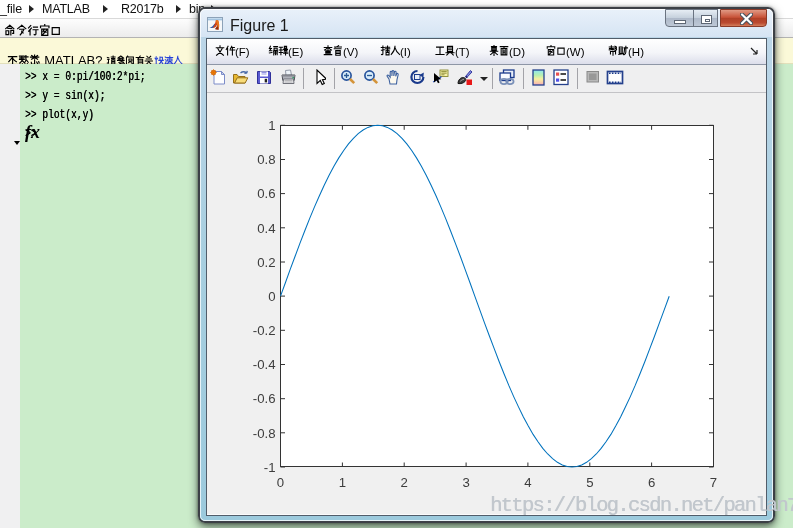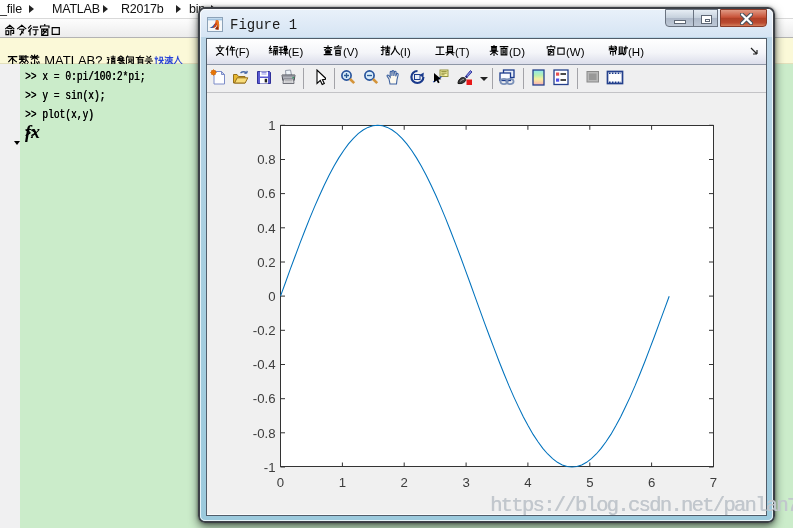--- a/index.html
+++ b/index.html
@@ -12,21 +12,21 @@
 #link{border-bottom:1px solid #2440d8;}
 #link svg path{stroke:#2440d8;}
 #gutter{left:0;top:64px;width:20px;height:464px;background:#f0f0f1;}
 #green{left:20px;top:64px;width:773px;height:464px;background:#cbecca;}
 .code{position:absolute;font-family:"Liberation Mono",monospace;font-weight:normal;font-size:12.5px;transform:scaleX(.765);transform-origin:0 0;text-shadow:0.4px 0 0 #000;color:#000;white-space:pre;}
 #fx{left:1px;top:122px;font-family:"Liberation Serif",serif;font-style:italic;font-weight:bold;font-size:18px;color:#000;padding-left:24px;}
 #fxtri{left:14px;top:141px;width:0;height:0;border-top:4px solid #000;border-left:3.5px solid transparent;border-right:3.5px solid transparent;}
 #win{left:198px;top:7px;width:577px;height:516px;border-radius:7px;background:linear-gradient(180deg,#e9f1fa 0%,#d4e3f3 6%,#c7daee 10%,#bfd5eb 100%);box-shadow:0 4px 10px rgba(25,32,28,.65),0 0 3px rgba(0,0,0,.5);border:2px solid #3c4046;box-sizing:border-box;}
 .inhl{position:absolute;left:0;top:0;right:0;bottom:0;border-radius:5px;border:1px solid rgba(255,255,255,.75);pointer-events:none;z-index:5;}
 #frameblue{left:0px;top:28px;right:0px;bottom:0px;border-radius:0 0 5px 5px;background:linear-gradient(180deg,#bcd6e8 0%,#a8cfe0 45%,#9ccadd 100%);}
-#ttl{left:30px;top:8px;font-size:14px;color:#1a1a1a;font-family:Liberation Mono, monospace;}
+#ttl{left:30px;top:8px;font-size:16px;color:#1a1a1a;}
 #caps{left:465px;top:0px;height:18px;z-index:6;}
 .cap{position:absolute;top:0;height:18px;border:1px solid #6a7380;box-sizing:border-box;}
 #bmin{left:0;width:29px;border-radius:0 0 0 4px;background:linear-gradient(#e6edf4 0%,#c6d1dd 48%,#aeb9c9 52%,#bec8d6 100%);}
 #bmax{left:28px;width:25px;background:linear-gradient(#e6edf4 0%,#c6d1dd 48%,#aeb9c9 52%,#bec8d6 100%);}
 #bclose{left:55px;width:47px;border-radius:0 0 4px 0;background:linear-gradient(#e09a85 0%,#c85238 46%,#b04128 52%,#ba4a31 80%,#d47e5c 100%);border-color:#8a3a28;}
 #panel{left:6px;top:29px;width:561px;height:478px;background:#fbfbfc;border:1px solid #515d6a;box-sizing:border-box;z-index:4;}
 #menubar{left:0;top:0;width:559px;height:25px;background:linear-gradient(#ffffff 0%,#f4f5f9 55%,#dcdeeb 100%);border-bottom:1px solid #8e96a6;}
 .mi{position:absolute;top:6px;height:14px;font-size:11.5px;color:#000;white-space:nowrap;}
 #toolbar{left:0;top:26px;width:559px;height:27px;background:#efeff0;border-bottom:1px solid #c3c3c6;}
 .tb{position:absolute;}
@@ -34,21 +34,21 @@
 #canvas{left:0;top:54px;width:559px;height:421px;background:#f0f0f0;}
 #canvas text{font-family:"Liberation Sans",sans-serif;}
 #wm{left:490px;top:494px;font-family:"Liberation Mono",monospace;font-size:20.5px;letter-spacing:-1.7px;color:rgba(193,198,204,.97);text-shadow:.4px 0 0 rgba(193,198,204,.9);z-index:50;white-space:nowrap;}
 svg.cn{display:inline-block;margin:0 -1px;}
 svg.cn path{stroke:#000;stroke-width:1.42;fill:none;stroke-linecap:square;}
 </style></head>
 <body>
 <div class="abs" id="crumb">
     <span class="t" style="left:0px">_file</span>
     <span class="tri" style="left:29px;top:5px"></span>
-    <span class="t" style="left:52px">MATLAB</span>
+    <span class="t" style="left:42px">MATLAB</span>
     <span class="tri" style="left:103px;top:5px"></span>
     <span class="t" style="left:121px">R2017b</span>
     <span class="tri" style="left:176px;top:5px"></span>
     <span class="t" style="left:189px">bin</span>
     <span class="tri" style="left:211px;top:5px"></span>
   </div>
 <div class="abs" id="cmdhdr">
     <span class="abs" style="left:4px;top:2px"><svg class="cn" style="vertical-align:-2px" width="13.5" height="13.5" viewBox="0 0 16 16">
         <path d="M8 1.5 L3.2 5.5 M8 1.5 L12.8 5.5 M5.8 5.2 H10.2 M3.5 8 H6.8 V12.6 H3.5 Z M9.3 7.6 H12.6 M9.3 7.6 V12.8 M12.6 7.6 V11 L11.5 11"></path>
       </svg><svg class="cn" style="vertical-align:-2px" width="13.5" height="13.5" viewBox="0 0 16 16">

